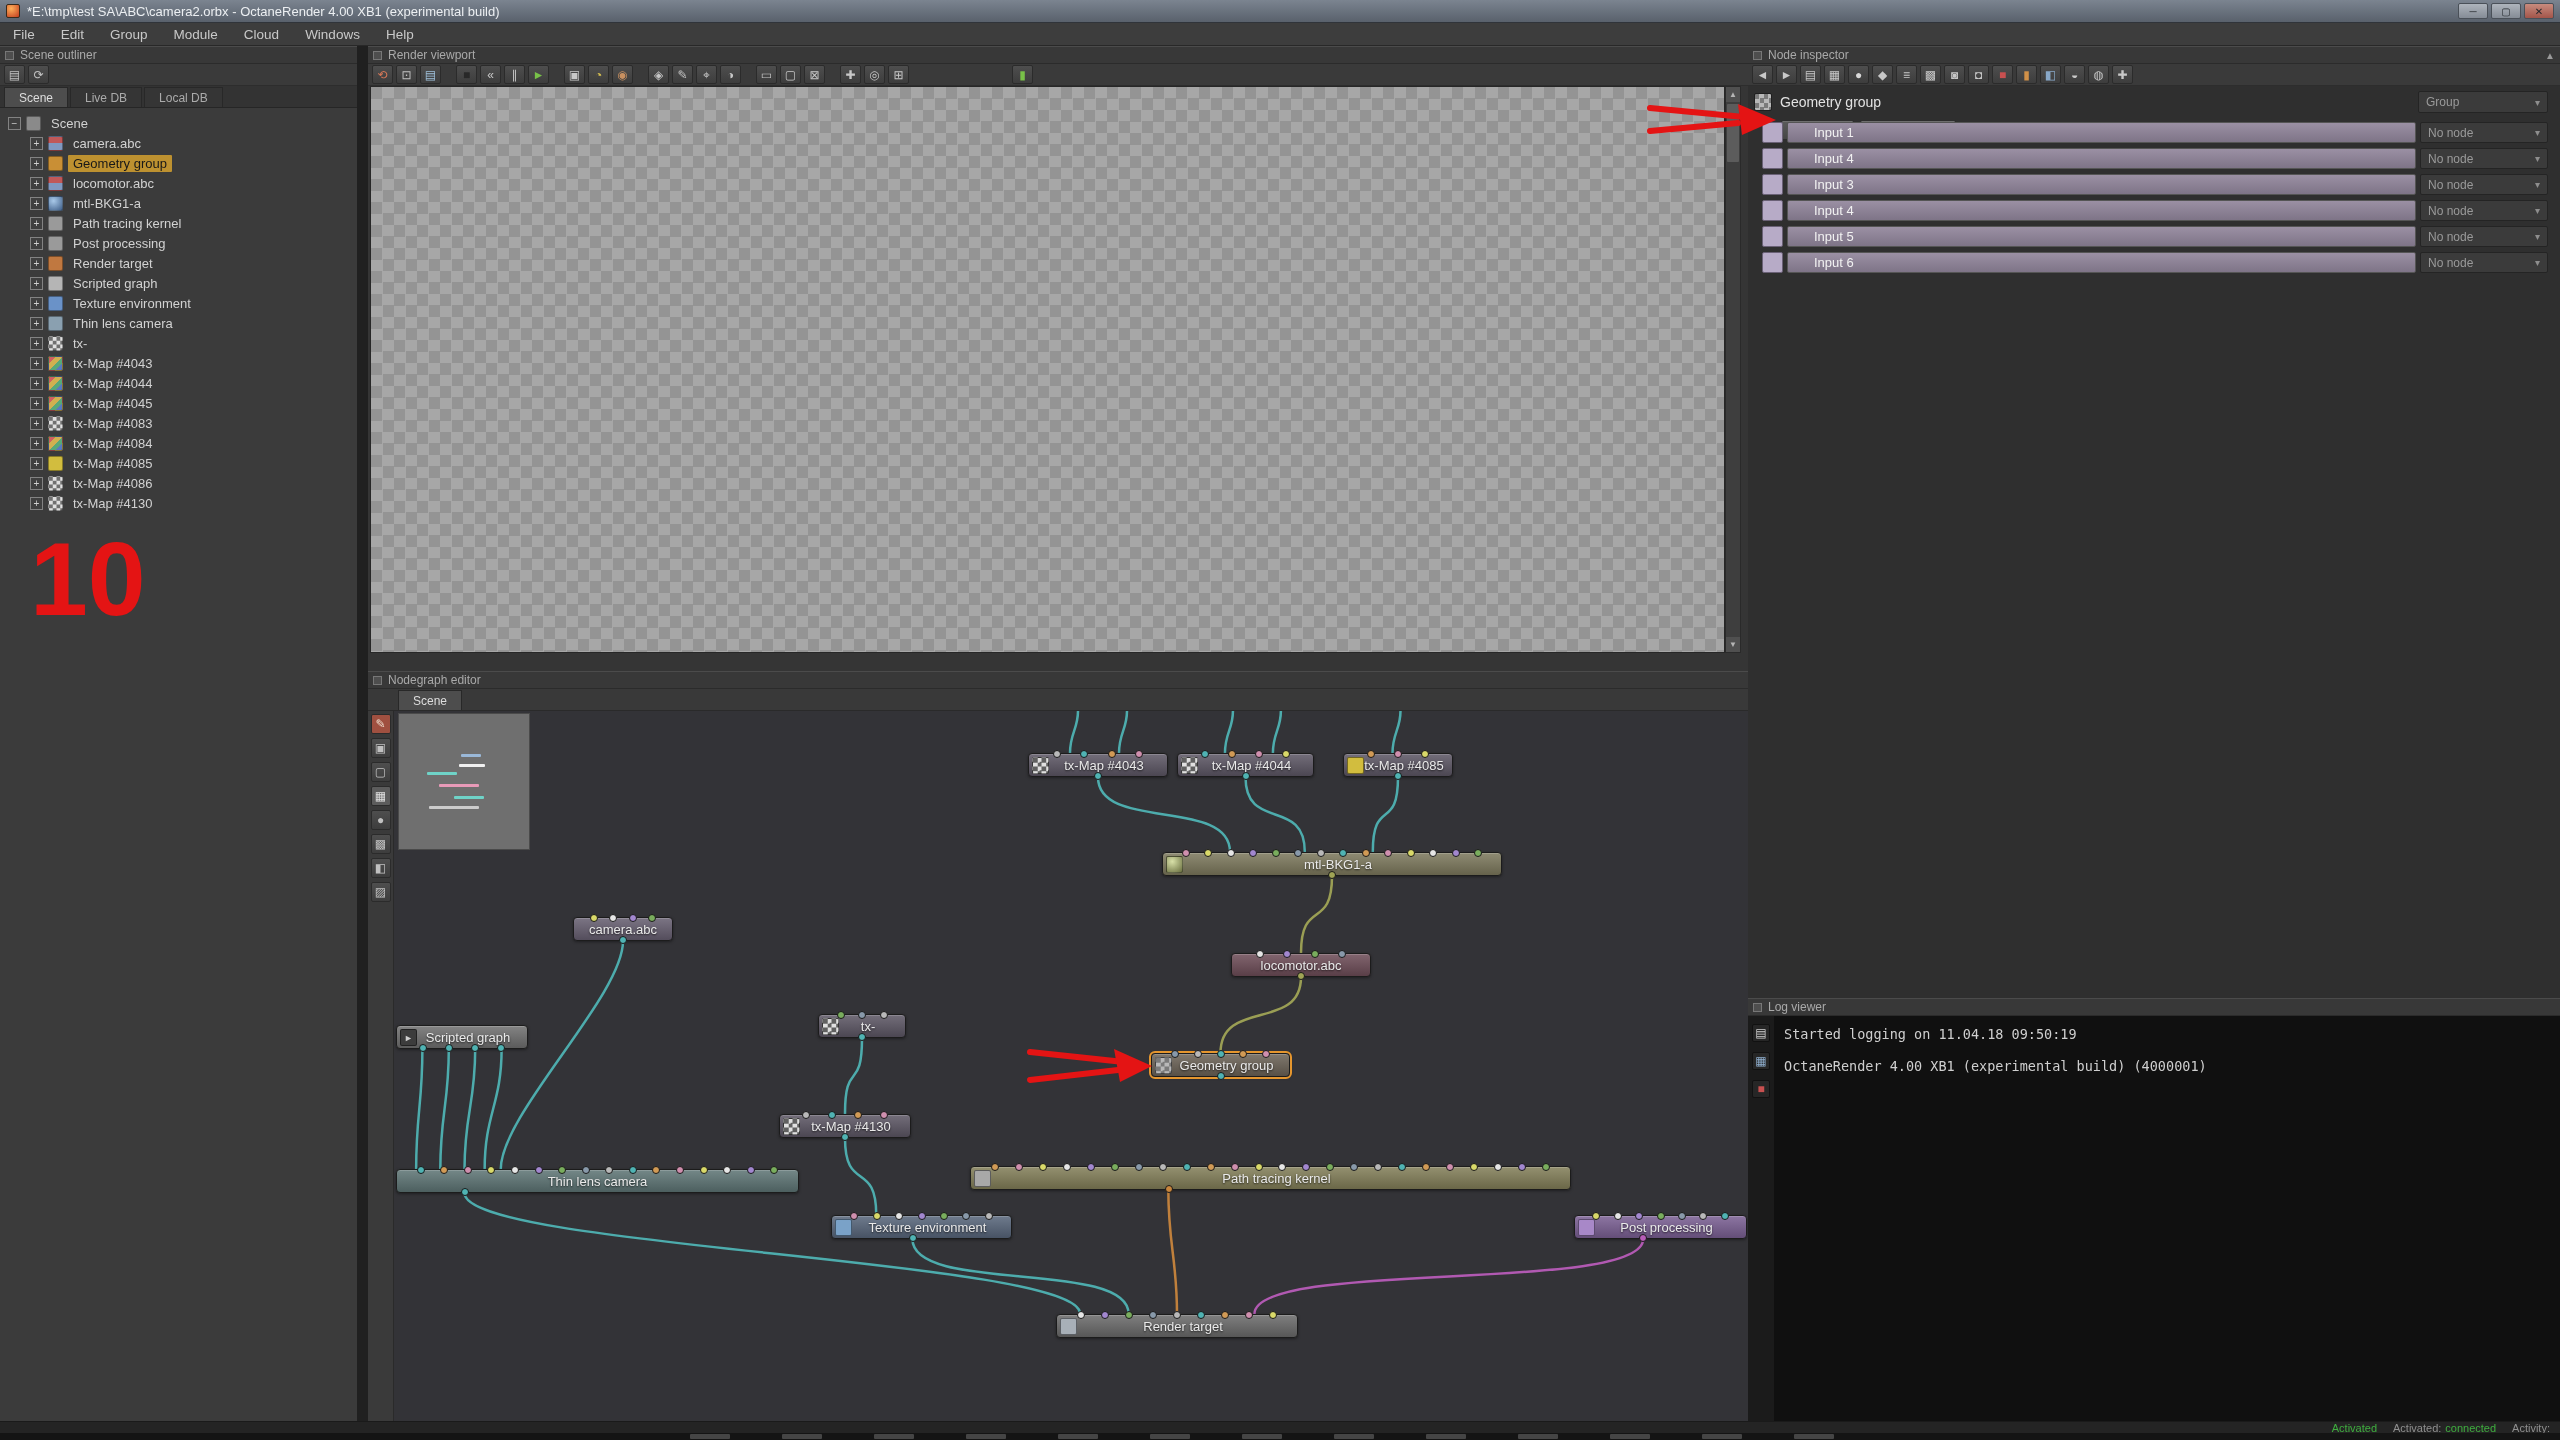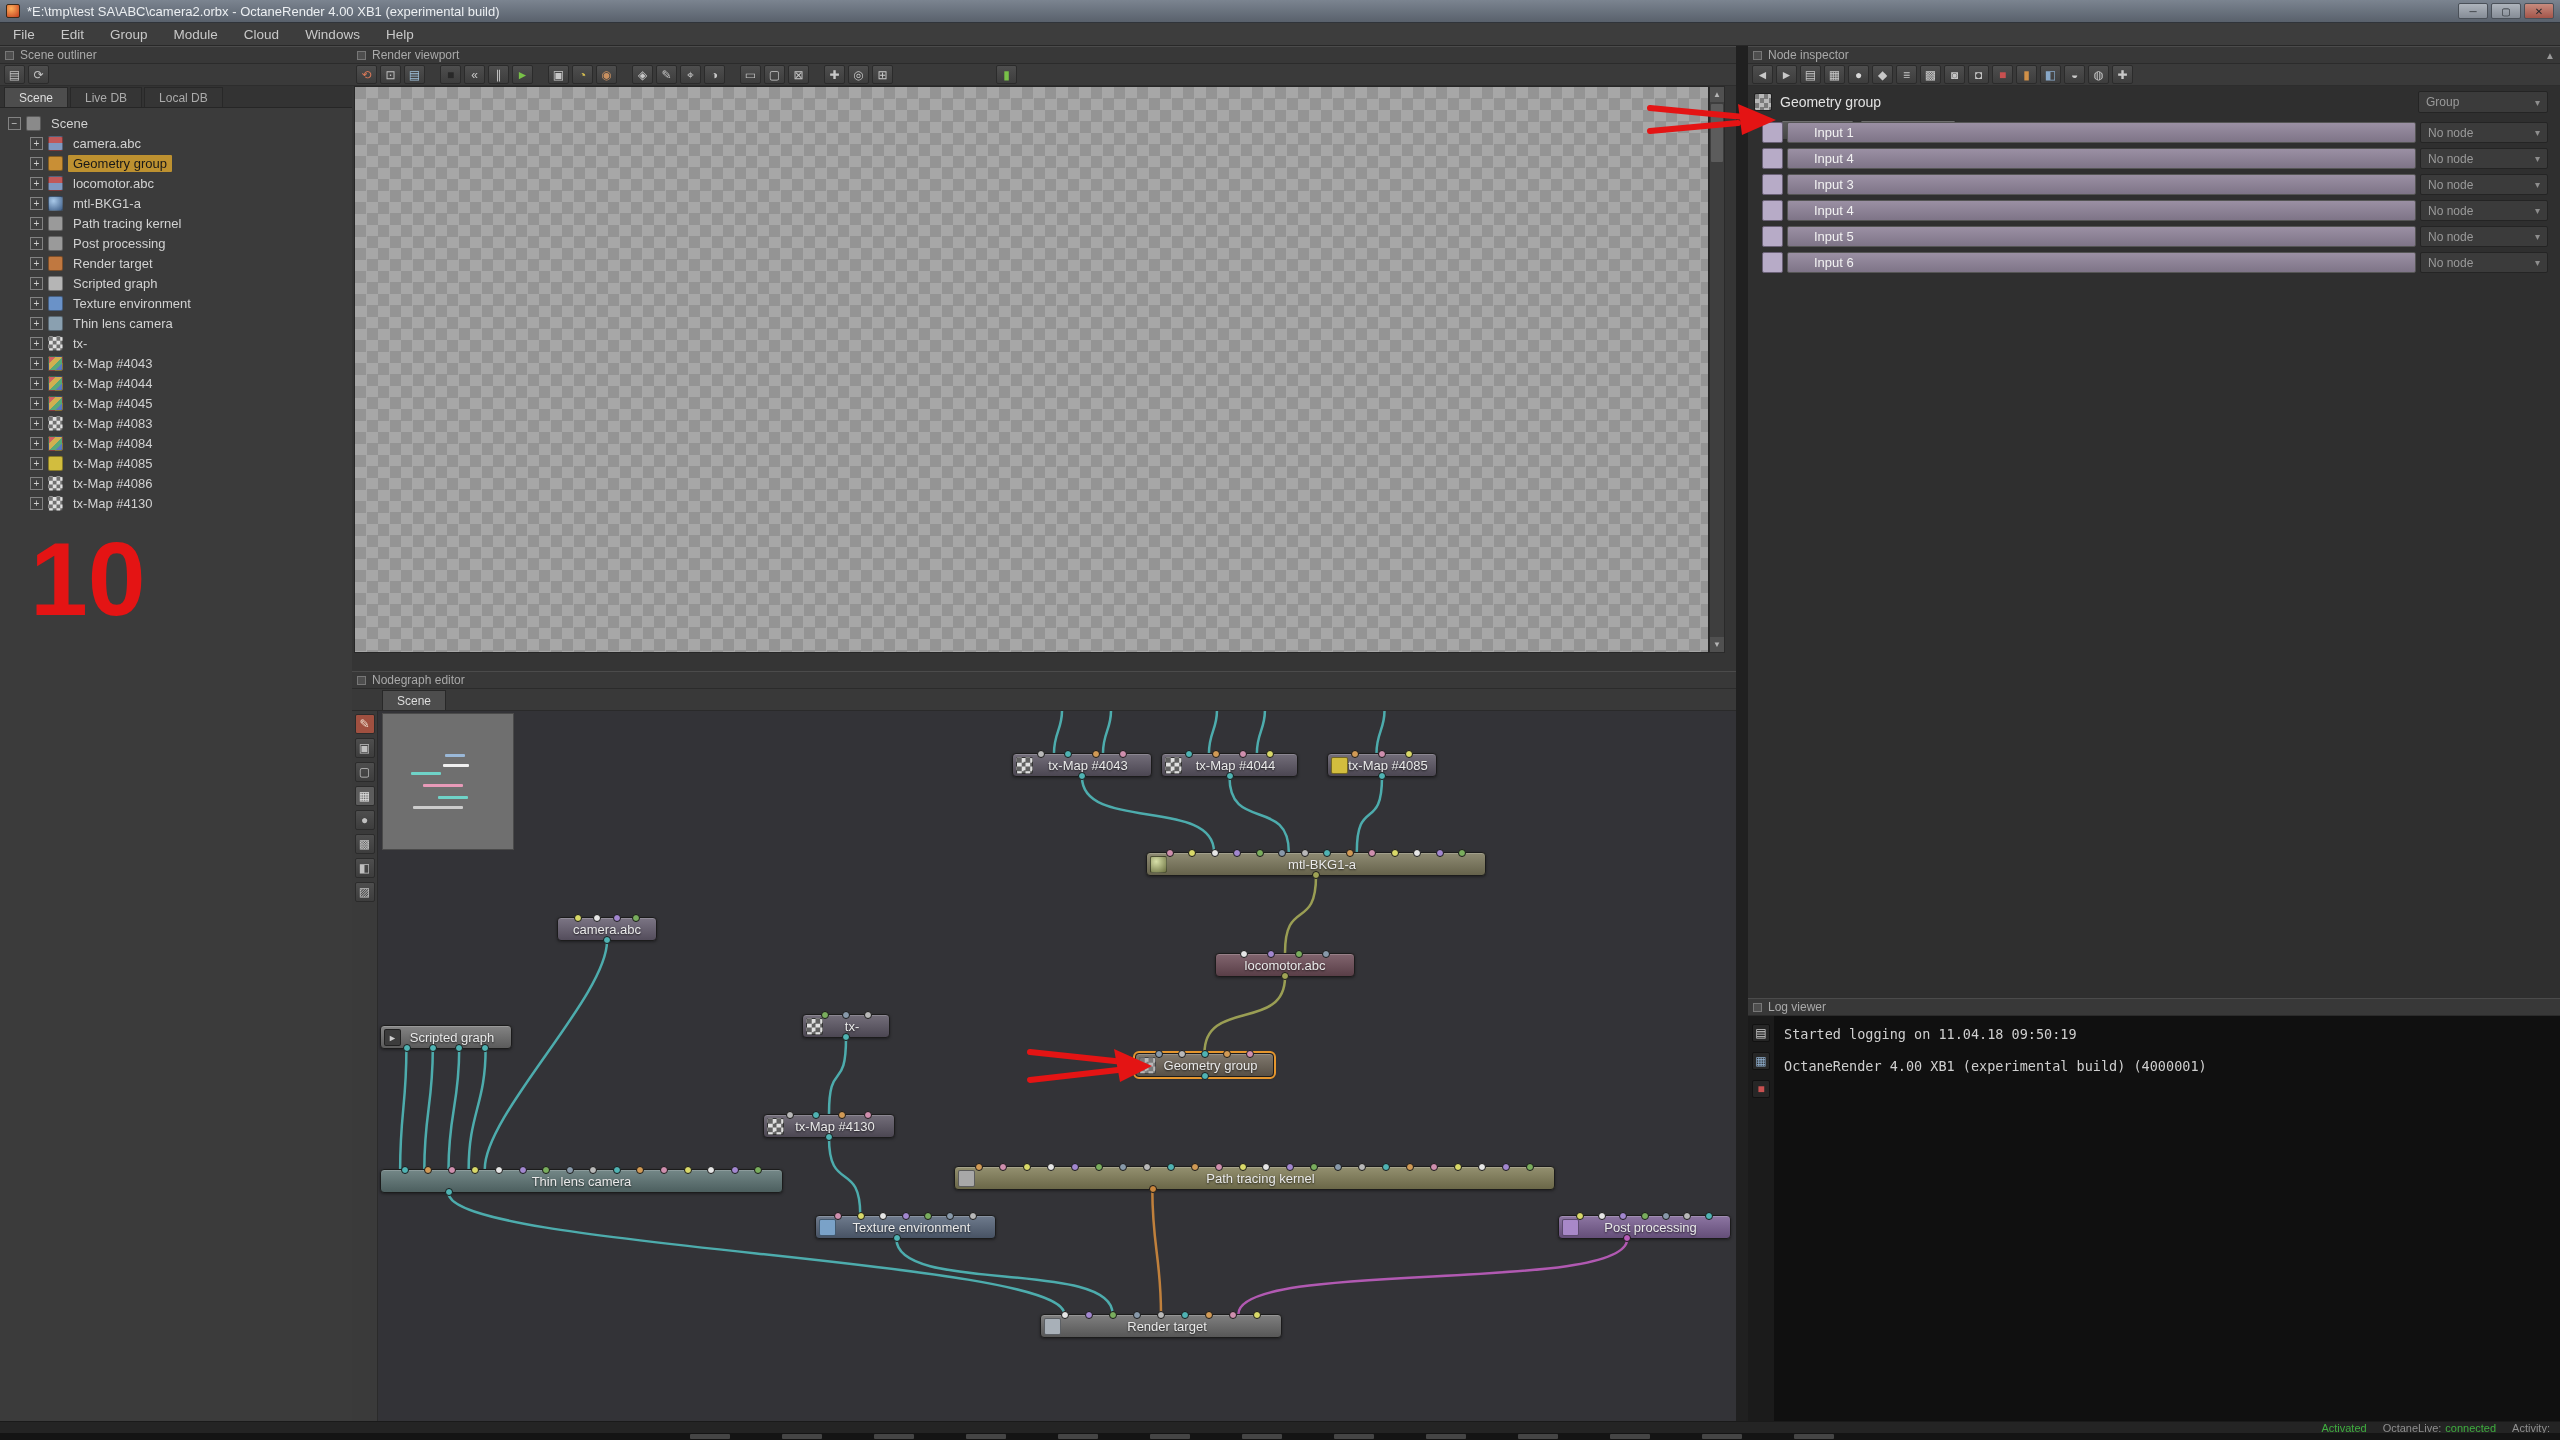--- a/index.html
+++ b/index.html
@@ -45,21 +45,21 @@
 .ti-postproc{background:#9a9a9a}
 .ti-rendertarget{background:#c07840}
 .ti-script{background:#b5b5b5}
 .ti-environment{background:#6a92c8}
 .ti-camera{background:#8aa0b0}
 .ti-checker{background:conic-gradient(#e0e0e0 25%,#707070 0 50%,#e0e0e0 0 75%,#707070 0) 0 0/7.5px 7.5px}
 .ti-map{background:linear-gradient(135deg,#d06060 0 25%,#d0b050 25% 50%,#58a878 50% 75%,#5878c0 75%)}
 .ti-mapyellow{background:#d2bd3e}
 
 
-#center-panel{position:absolute;left:352px;top:46px;width:1384px;bottom:19px;background:#353535}
+#center-panel{position:absolute;left:368px;top:46px;width:1384px;bottom:19px;background:#353535}
 #vp-toolbar{position:absolute;left:0;top:18px;right:0;height:22px}
 #vp-canvas{position:absolute;left:2px;top:40px;width:1355px;height:567px;background:conic-gradient(#a7a7a7 25%,#949494 0 50%,#a7a7a7 0 75%,#949494 0) 0 0/23px 23px;border:1px solid #272727}
 #vp-scroll{position:absolute;left:1357px;top:40px;width:16px;height:567px;background:#3e3e3e;border:1px solid #2a2a2a;display:flex;flex-direction:column;align-items:center}
 .sarrow{width:14px;height:15px;background:#505050;color:#b5b5b5;font-size:8px;display:flex;align-items:center;justify-content:center}
 #vp-thumb{width:12px;height:58px;background:#5c5c5c;margin-top:2px;border-radius:1px}
 #vp-scroll .bottom{margin-top:auto}
 #vp-status{position:absolute;left:0;top:607px;right:0;height:18px;background:#2c2c2c;border-top:1px solid #1f1f1f;display:flex;align-items:center;font-size:11px;color:#b2b2b2}
 #vp-progress{width:330px;height:9px;background:#8f8f8f;border:1px solid #1d1d1d;margin:0 10px 0 5px}
 #vp-meter{width:12px;height:11px;background:#7a7a7a;border:1px solid #1d1d1d;margin:0 5px 0 8px}
 #ng-header{position:absolute;left:0;top:625px;right:0}
@@ -660,21 +660,21 @@
         <div id="log-lines">
             <div class="log-line">Started logging on 11.04.18 09:50:19</div>
             <div class="log-line">OctaneRender 4.00 XB1 (experimental build) (4000001)</div>
           </div>
       </div>
     </div>
   </div>
 
   <div id="bottom-status">
     <span class="green">Activated</span>
-    <span class="gray">OctaneLive:</span>
+    <span class="gray">Activated:</span>
     <span class="green" style="margin-left:-12px">connected</span>
     <span class="gray">Activity:</span>
   </div>
   <div id="taskbar">
       <span class="thumb" style="left: 690px;"></span>
       <span class="thumb" style="left: 782px;"></span>
       <span class="thumb" style="left: 874px;"></span>
       <span class="thumb" style="left: 966px;"></span>
       <span class="thumb" style="left: 1058px;"></span>
       <span class="thumb" style="left: 1150px;"></span>

